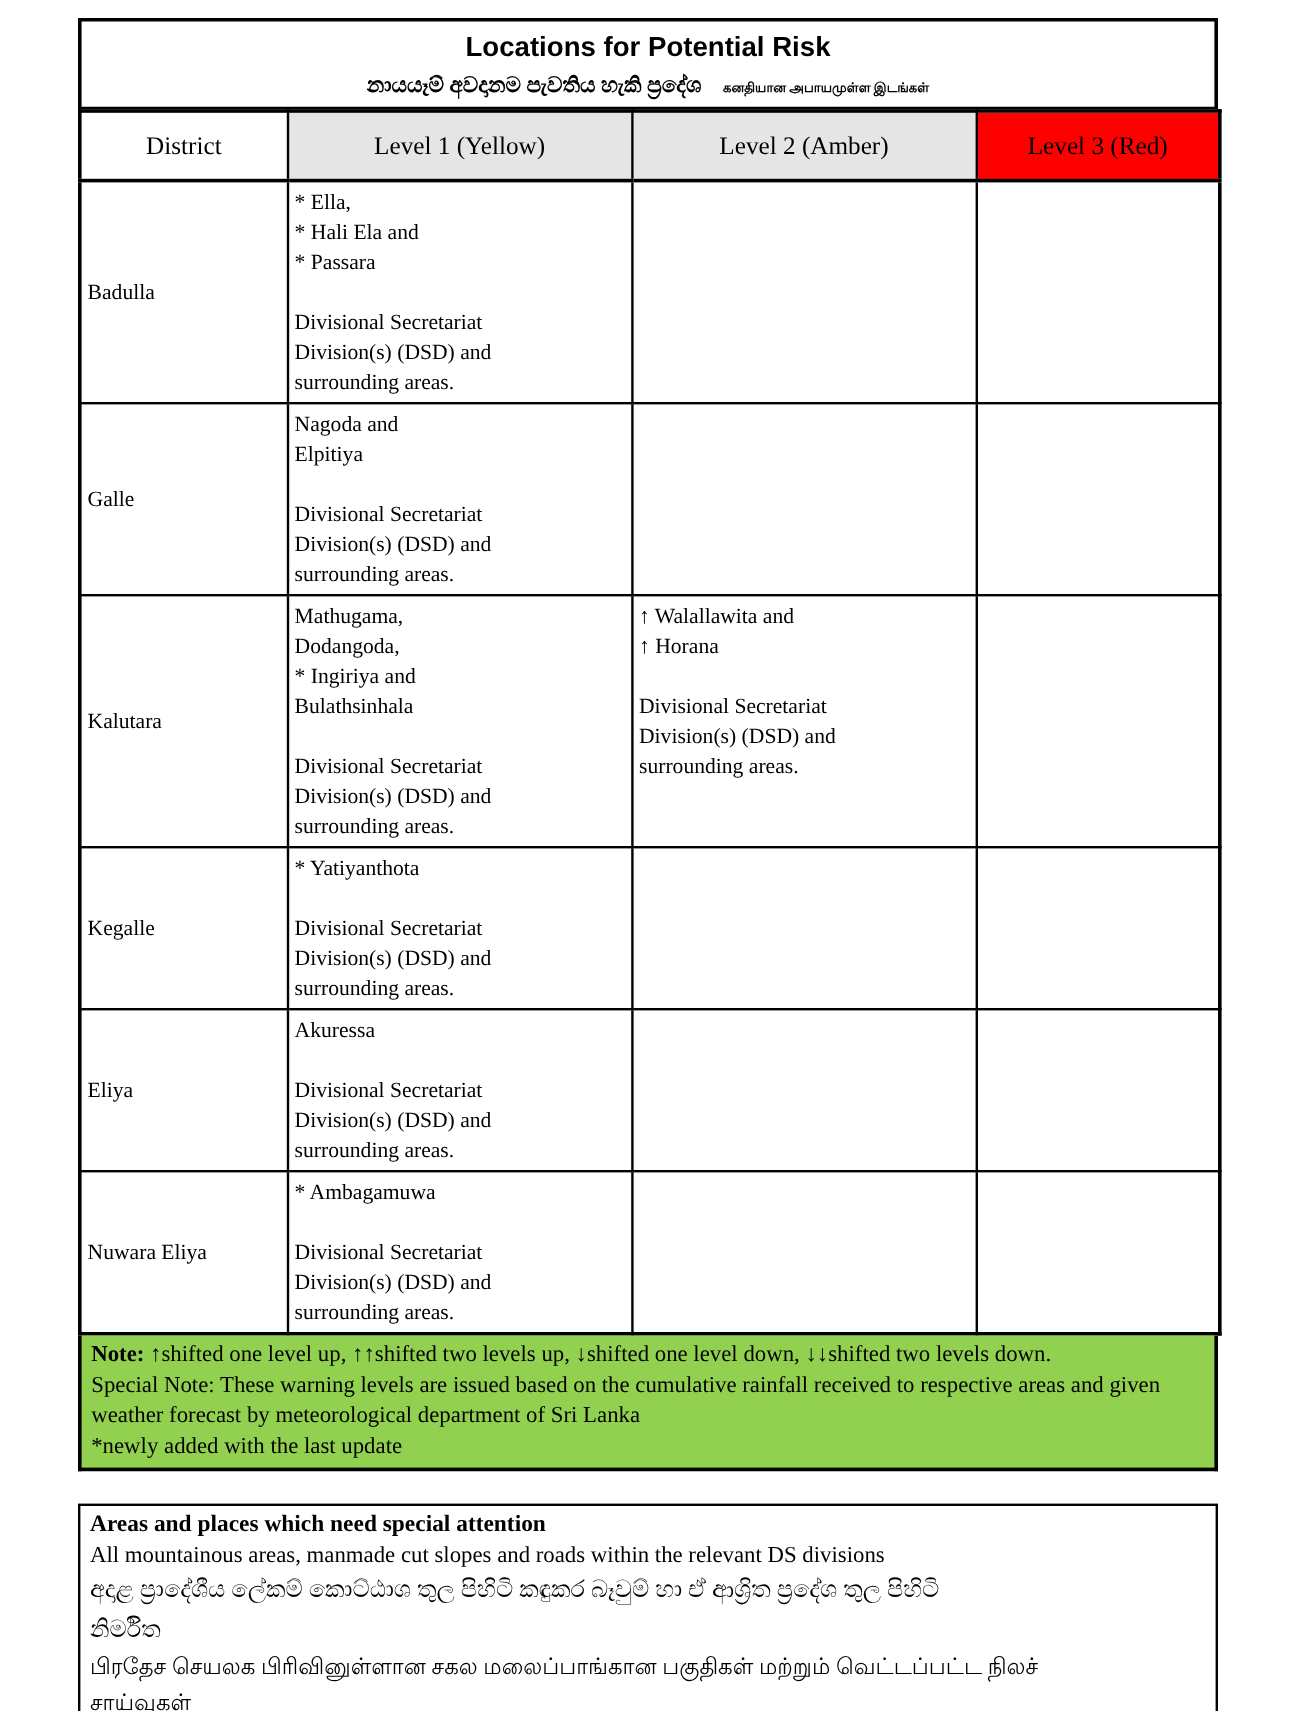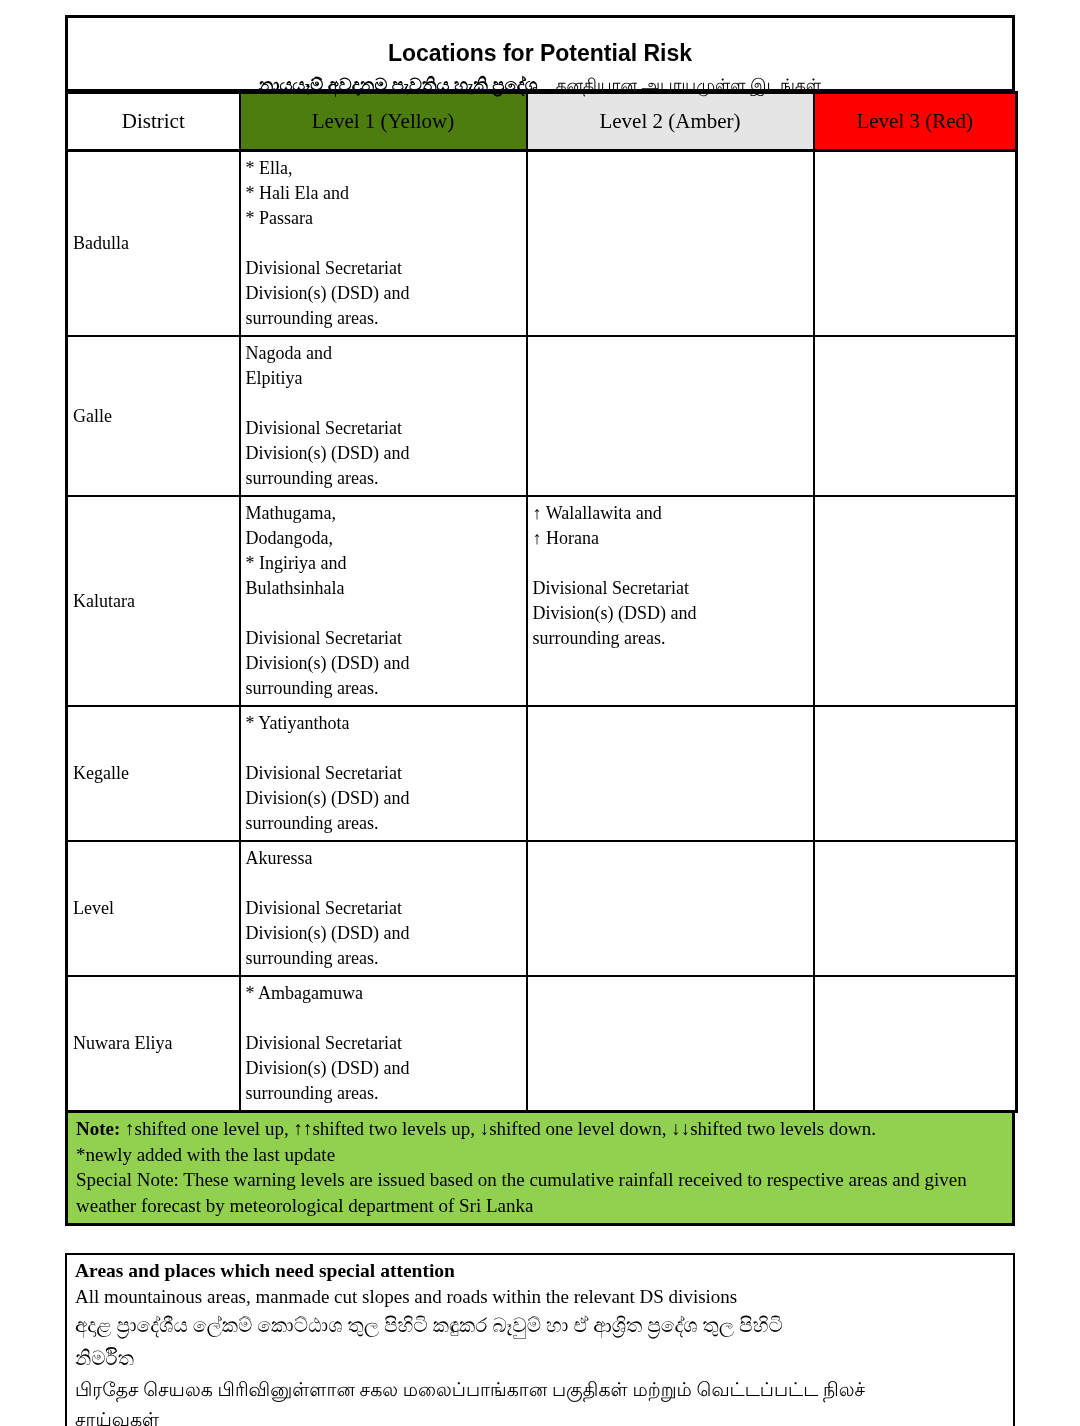--- a/index.html
+++ b/index.html
@@ -11,32 +11,32 @@
     color: #000;
   }
   .sheet { position: absolute; left: 65px; top: 15px; width: 950px; }
 
   
   .title-box {
     border: 3px solid #000;
     border-bottom-width: 2px;
     height: 76px;
     text-align: center;
-    padding-top: 20px;
+    padding-top: 6px;
     background: #fff;
   }
   .title-en {
     font-family: "Liberation Sans", sans-serif;
     font-weight: bold;
     font-size: 23px;
     line-height: 30px;
   }
   .title-line2 { line-height: 34px; white-space: nowrap; }
   .title-si { font-weight: bold; font-size: 18px; }
-  .title-ta { font-weight: normal; font-size: 17px; margin-left: 14px; }
+  .title-ta { font-weight: bold; font-size: 11px; margin-left: 14px; }
 
   
   table.risk {
     width: 950px;
     border-collapse: collapse;
     border: 3px solid #000;
     table-layout: fixed;
   }
   table.risk th, table.risk td {
     border: 2px solid #000;
@@ -46,21 +46,21 @@
     overflow: hidden;
   }
   tr.hdr { height: 58px; }
   tr.hdr th {
     text-align: center;
     vertical-align: middle;
     font-weight: normal;
     font-size: 21px;
     border-bottom: 3px solid #000000;
   }
-  .c-yellow { background: #4d7c0f; }
+  .c-yellow { background: #e5e5e5; }
   .c-amber  { background: #e5e5e5; }
   .c-red    { background: #ff0000; }
   .district-cell { vertical-align: middle !important; font-size: 18px; padding-left: 4px; font-family: Liberation Serif, serif; }
   .cell-content { white-space: pre-line; line-height: 25px; }
   td.vmid { vertical-align: middle; }
   tr.r0 { height: 177px; }
   tr.r1 { height: 155px; }
   tr.r2 { height: 208px; }
   tr.r3 { height: 128px; }
   tr.r4 { height: 130px; }
@@ -191,21 +191,21 @@
           </td>
       <td>
             <div class="cell-content"></div>
           </td>
       <td>
             <div class="cell-content"></div>
           </td>
     </tr>
 
     <tr class="r4">
-      <td class="district-cell">Level</td>
+      <td class="district-cell">Eliya</td>
       <td>
             <div class="cell-content">Akuressa
 
 Divisional Secretariat
 Division(s) (DSD) and
 surrounding areas.</div>
           </td>
       <td>
             <div class="cell-content"></div>
           </td>
@@ -228,22 +228,22 @@
           </td>
       <td>
             <div class="cell-content"></div>
           </td>
     </tr>
   </tbody>
     </table>
 
   <div class="note-box">
     <div><span class="b">Note:</span><span> ↑shifted one level up, ↑↑shifted two levels up, ↓shifted one level down, ↓↓shifted two levels down.</span></div>
+    <div>Special Note: These warning levels are issued based on the cumulative rainfall received to respective areas and given weather forecast by meteorological department of Sri Lanka</div>
     <div>*newly added with the last update</div>
-    <div>Special Note: These warning levels are issued based on the cumulative rainfall received to respective areas and given weather forecast by meteorological department of Sri Lanka</div>
   </div>
 
   <div class="attention-box">
     <div class="att-head">Areas and places which need special attention</div>
     <div class="att-en">All mountainous areas, manmade cut slopes and roads within the relevant DS divisions</div>
     <div class="att-si">අදාළ ප්‍රාදේශීය ලේකම් කොට්ඨාශ තුල පිහිටි කඳුකර බෑවුම් හා ඒ ආශ්‍රිත ප්‍රදේශ තුල පිහිටි
 නිර්මිත</div>
     <div class="att-ta">பிரதேச செயலக பிரிவினுள்ளான சகல மலைப்பாங்கான பகுதிகள் மற்றும் வெட்டப்பட்ட நிலச்
 சாய்வுகள்</div>
   </div>

